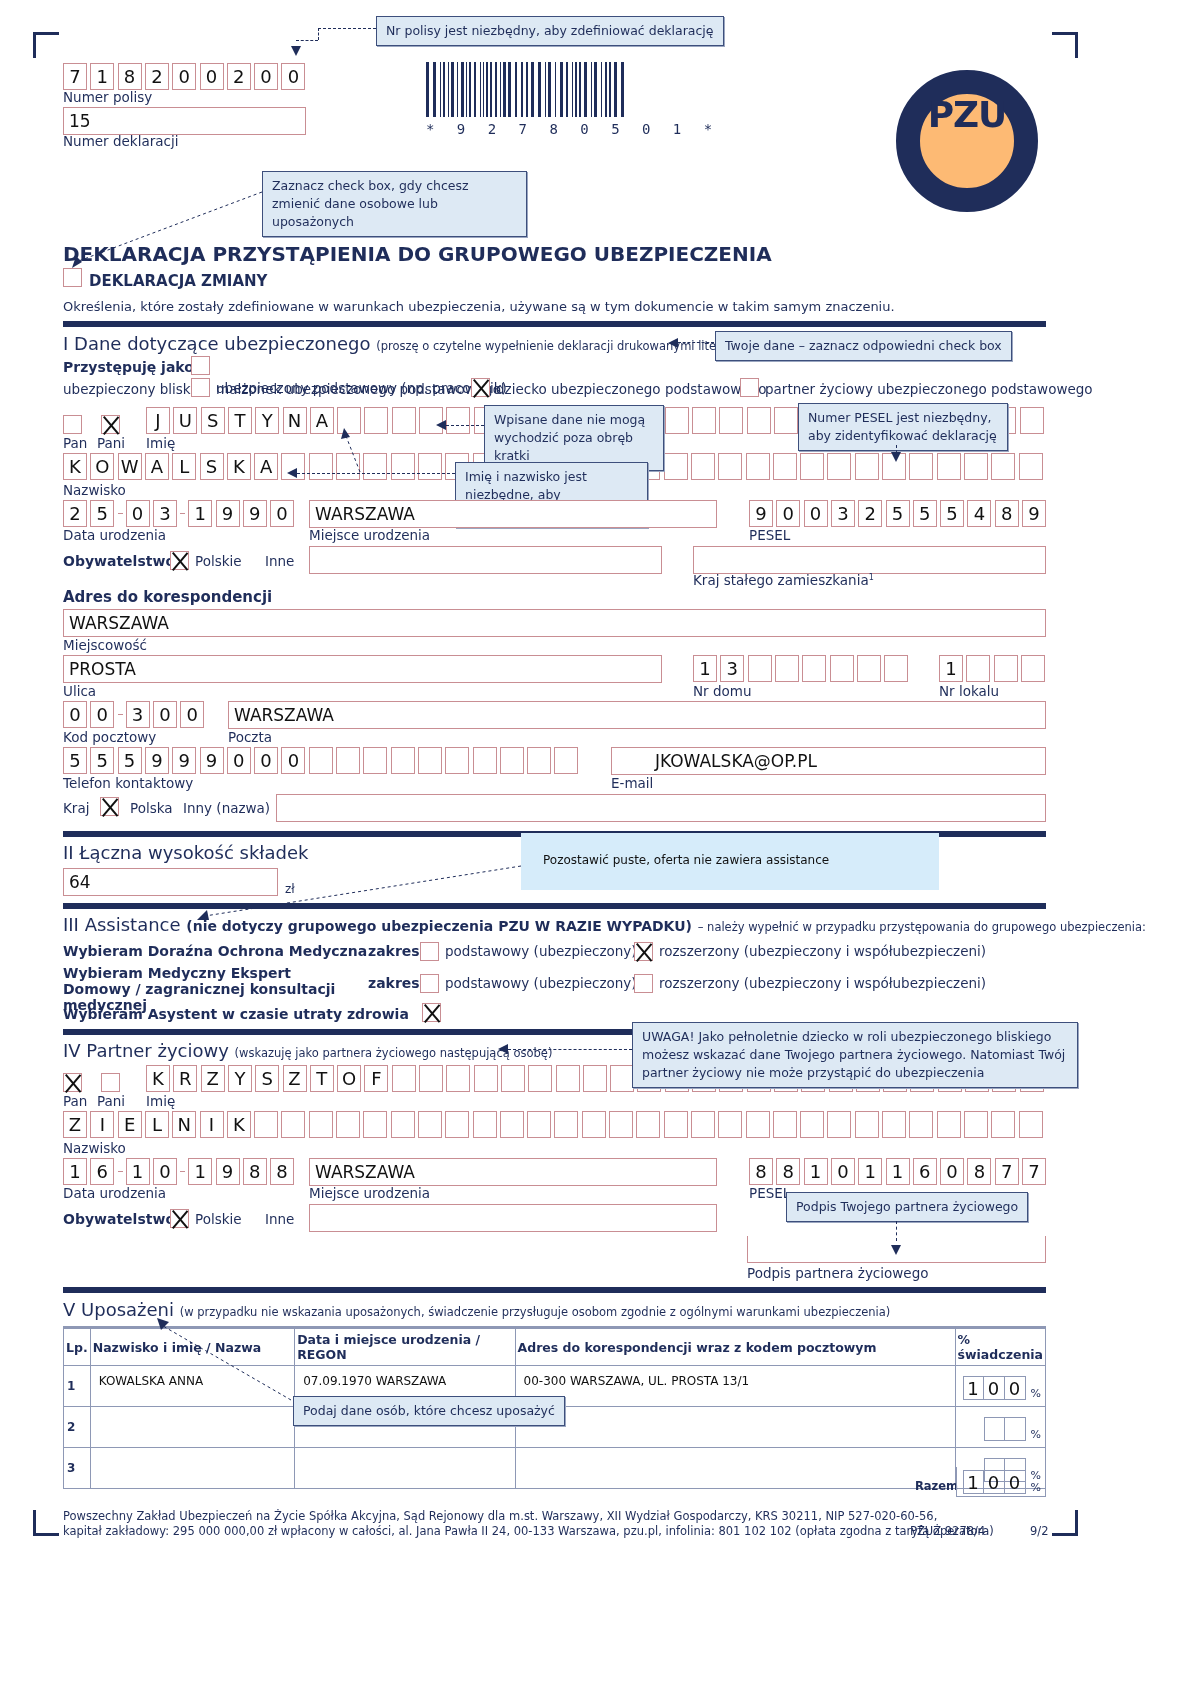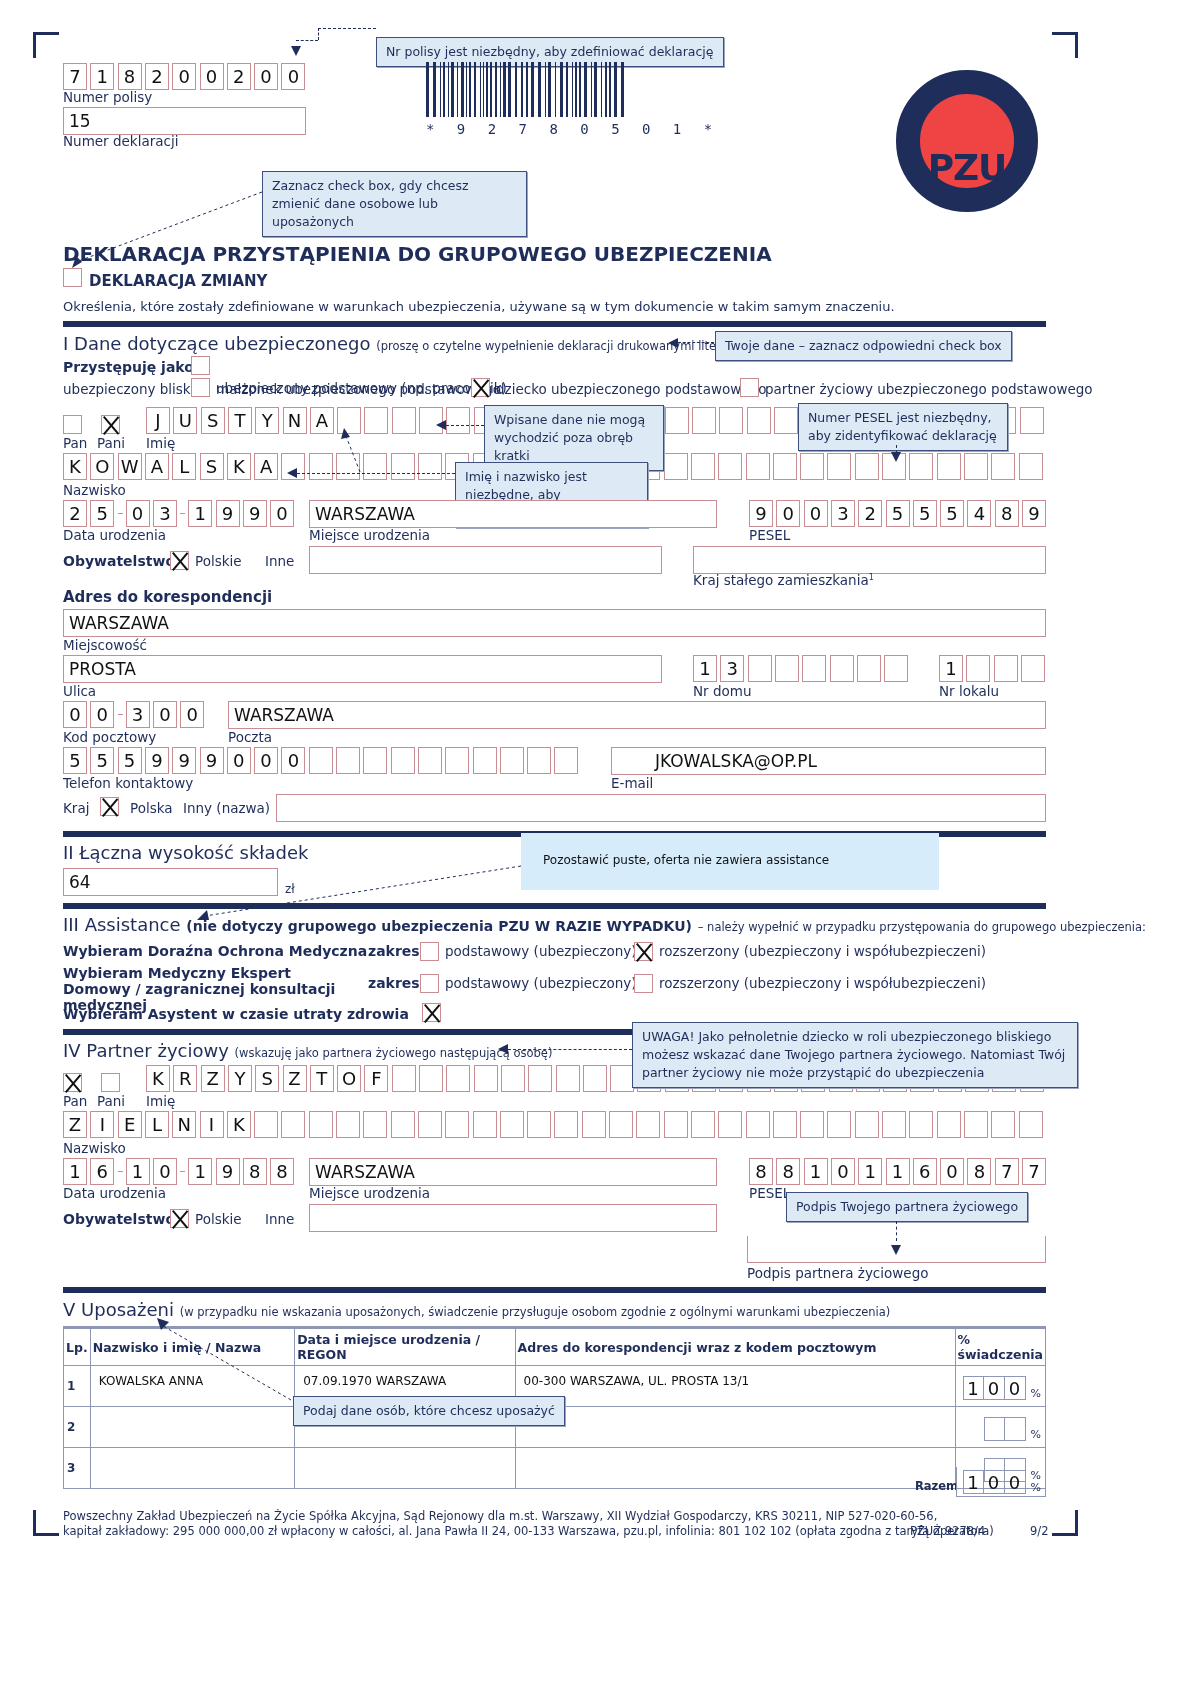--- a/index.html
+++ b/index.html
@@ -53,21 +53,21 @@
     <div class="cell" style="left: 172.2px; top: 63px;">0</div>
     <div class="cell" style="left: 199.5px; top: 63px;">0</div>
     <div class="cell" style="left: 226.8px; top: 63px;">2</div>
     <div class="cell" style="left: 254.1px; top: 63px;">0</div>
     <div class="cell" style="left: 281.4px; top: 63px;">0</div>
   </div>
 <div class="lbl" style="left:63px;top:89px;">Numer polisy</div>
 <div class="box" style="left:63px;top:107px;width:243px;">15</div>
 <div class="lbl" style="left:63px;top:133px;">Numer deklaracji</div>
 
-<div class="tip" style="left:376px;top:16px;margin-top:21px;">Nr polisy jest niezbędny, aby zdefiniować deklarację</div>
+<div class="tip" style="left:376px;top:16px;">Nr polisy jest niezbędny, aby zdefiniować deklarację</div>
 <div class="dash" style="left:318px;top:28px;width:58px;border-top-width:1px;"></div>
 <div class="dash" style="left:318px;top:28px;height:12px;border-left-width:1px;"></div>
 <div class="dash" style="left:296px;top:40px;width:22px;border-top-width:1px;"></div>
 <div class="arrow-d" style="left:291px;top:46px;"></div>
 
 <svg class="abs" id="barcode" style="left:426px;top:62px;" width="258" height="55">
     <rect x="0" y="0" width="3" height="55" fill="#1f2d5a"></rect>
     <rect x="7" y="0" width="3" height="55" fill="#1f2d5a"></rect>
     <rect x="14" y="0" width="1" height="55" fill="#1f2d5a"></rect>
     <rect x="17" y="0" width="2" height="55" fill="#1f2d5a"></rect>
@@ -103,21 +103,21 @@
     <rect x="165" y="0" width="1" height="55" fill="#1f2d5a"></rect>
     <rect x="168" y="0" width="3" height="55" fill="#1f2d5a"></rect>
     <rect x="175" y="0" width="1" height="55" fill="#1f2d5a"></rect>
     <rect x="179" y="0" width="2" height="55" fill="#1f2d5a"></rect>
     <rect x="183" y="0" width="2" height="55" fill="#1f2d5a"></rect>
     <rect x="188" y="0" width="3" height="55" fill="#1f2d5a"></rect>
     <rect x="195" y="0" width="3" height="55" fill="#1f2d5a"></rect>
   </svg>
 <div class="lbl" style="left:426px;top:121px;font-family:'DejaVu Sans Mono',monospace;font-size:14px;letter-spacing:7px;">* 9 2 7 8 0 5 0 1 *</div>
 
-<div class="abs" style="left:896px;top:70px;width:142px;height:142px;border-radius:50%;border:24px solid #1f2d5a;background:#ef4444;display:flex;align-items:flex-end;justify-content:center;">
+<div class="abs" style="left:896px;top:70px;width:142px;height:142px;border-radius:50%;border:24px solid #1f2d5a;background:#fdba74;display:flex;align-items:flex-start;justify-content:center;">
   <span style="font-weight:bold;font-size:36px;color:#1f2d5a;letter-spacing:-1px;">PZU</span>
 </div>
 
 <div class="tip" style="left:262px;top:171px;width:265px;">
   <span>Zaznacz check box, gdy chcesz zmienić dane osobowe lub uposażonych</span>
 </div>
 <svg class="abs" style="left:70px;top:190px;" width="195" height="80">
     <line x1="192" y1="2" x2="6" y2="72" stroke="#1f2d5a" stroke-dasharray="3,3"></line>
     <polygon points="2,78 6,66 12,72" fill="#1f2d5a"></polygon>
   </svg>

